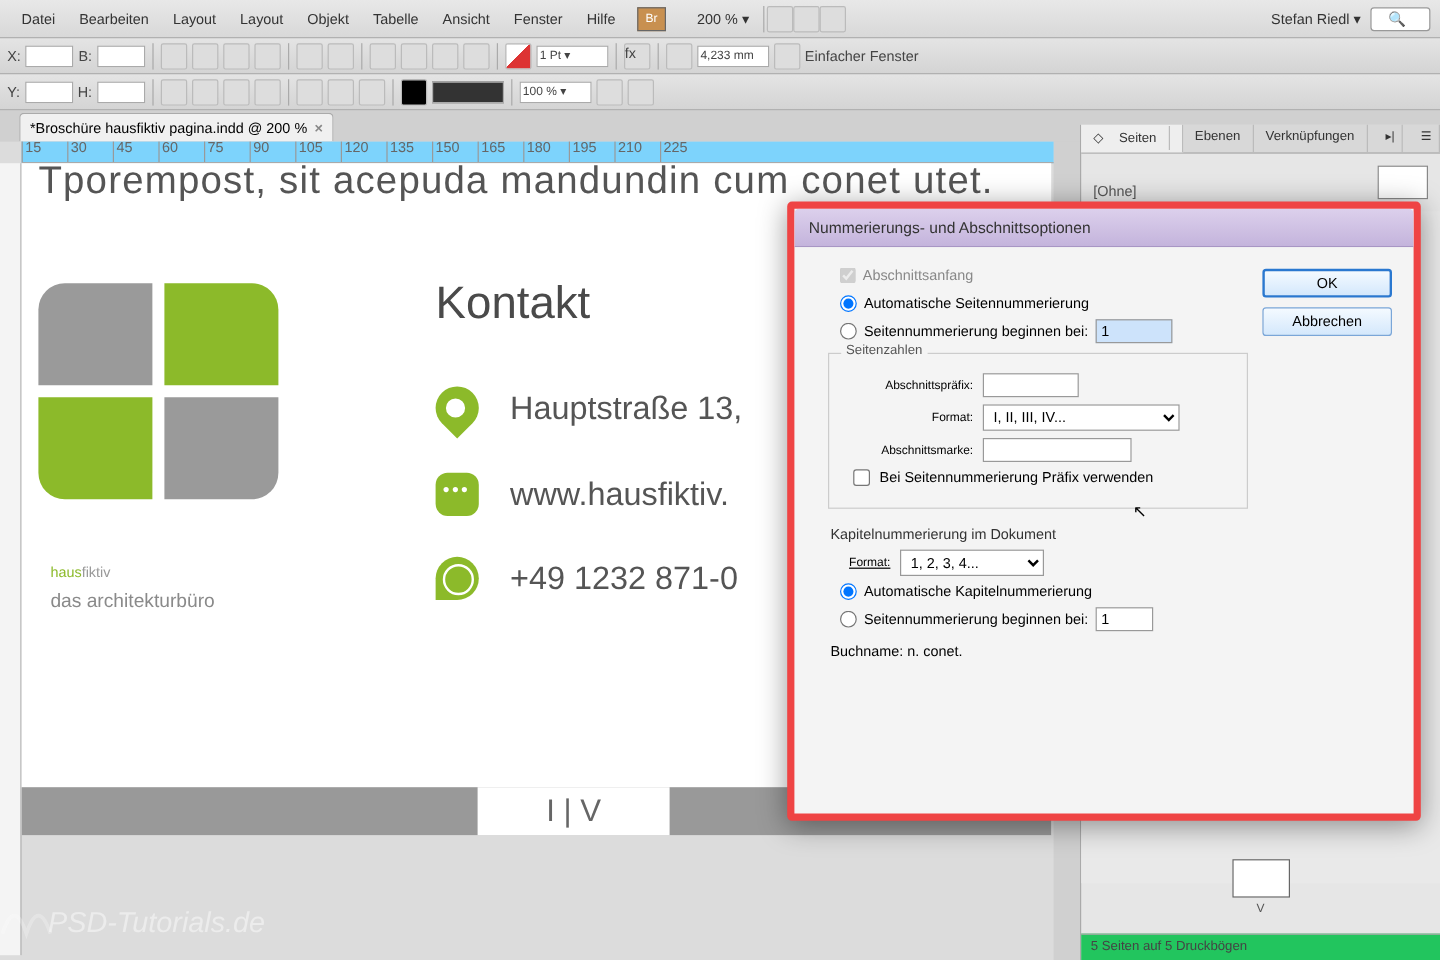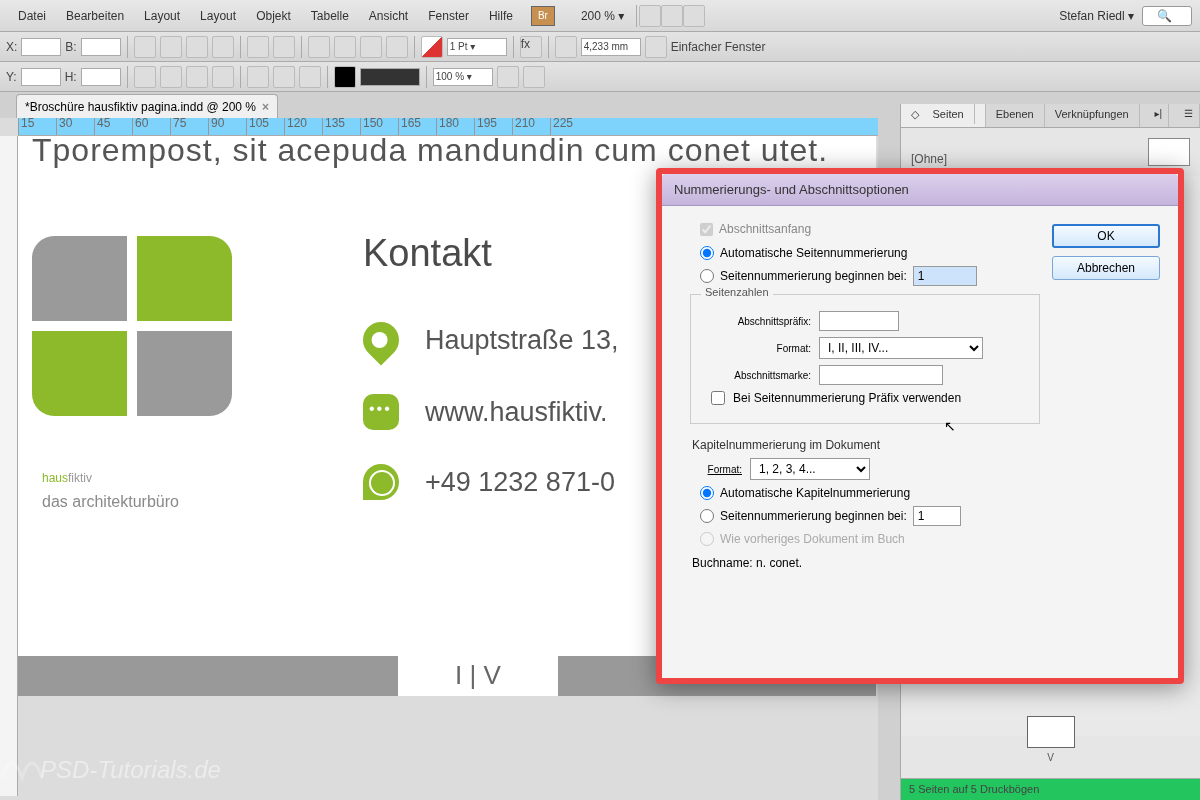--- a/index.html
+++ b/index.html
@@ -299,20 +299,16 @@
       </div>
     <div class="radio-row">
         <input type="radio" checked="" style="">
         <span>Automatische Kapitelnummerierung</span>
       </div>
     <div class="radio-row">
         <input type="radio" style="">
         <span>Seitennummerierung beginnen bei:</span>
         <input type="text" style="width: 48px;" value="1">
       </div>
-    <div class="radio-row disabled">
-        <input type="radio" disabled="" style="">
-        <span>Wie vorheriges Dokument im Buch</span>
-      </div>
     <div class="book">Buchname: n. conet.</div>
   </div>
   <div class="cursor">↖</div>
 </div>
 
 </body></html>

